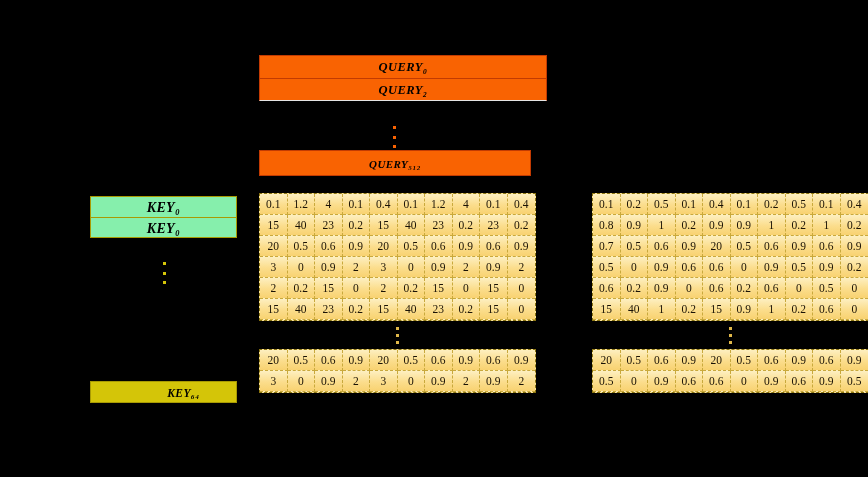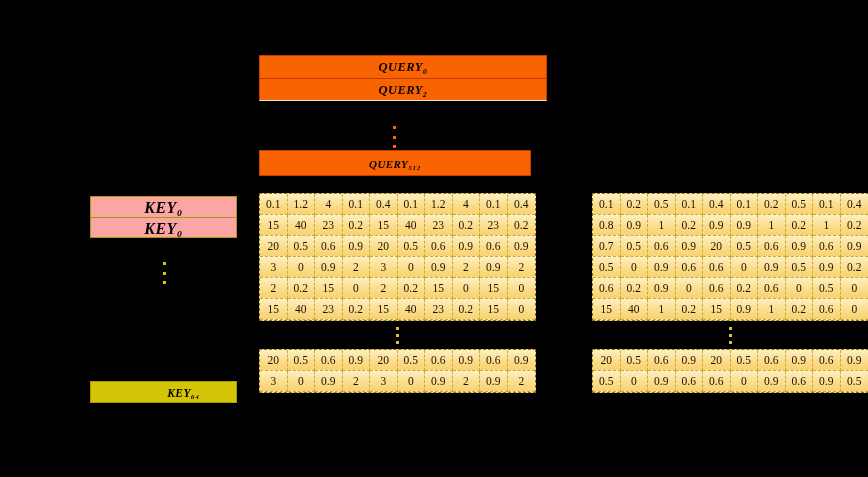--- a/index.html
+++ b/index.html
@@ -79,27 +79,27 @@
   .key-stack {
     position: absolute;
     left: 90px;
     top: 196px;
     width: 147px;
   }
   .key-box {
     height: 21px;
     line-height: 21px;
     text-align: center;
-    background: #fca5a5;
+    background: #86efac;
     border: 1px solid #a89a04;
     border-bottom: none;
     color: #000;
     font-style: italic;
     font-weight: bold;
-    font-size: 16px;
+    font-size: 14px;
     letter-spacing: 0.4px;
     box-sizing: border-box;
   }
   .key-box:last-child { border-bottom: 1px solid #a89a04; }
 
   .key-tail {
     position: absolute;
     left: 90px;
     top: 381px;
     width: 147px;

